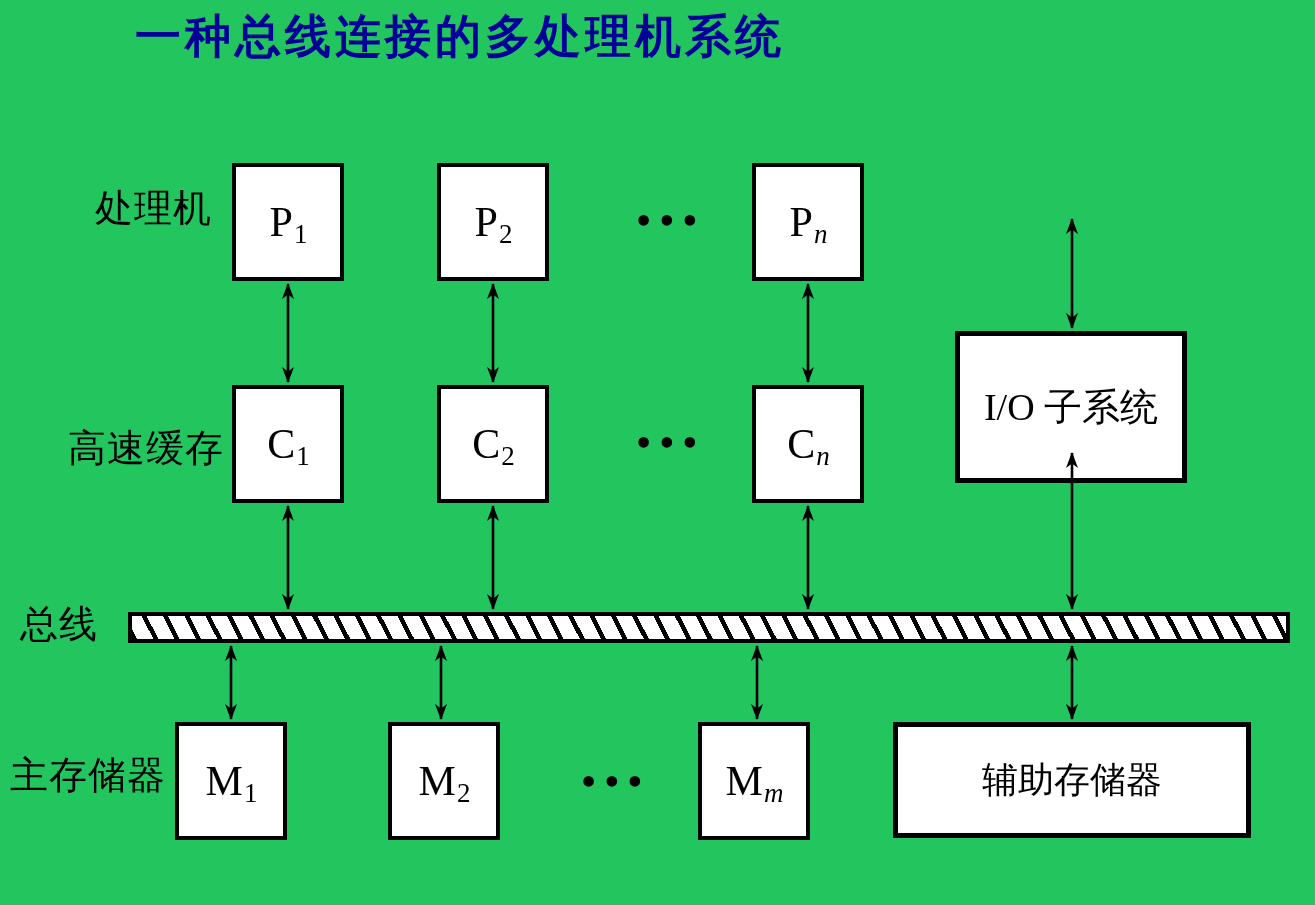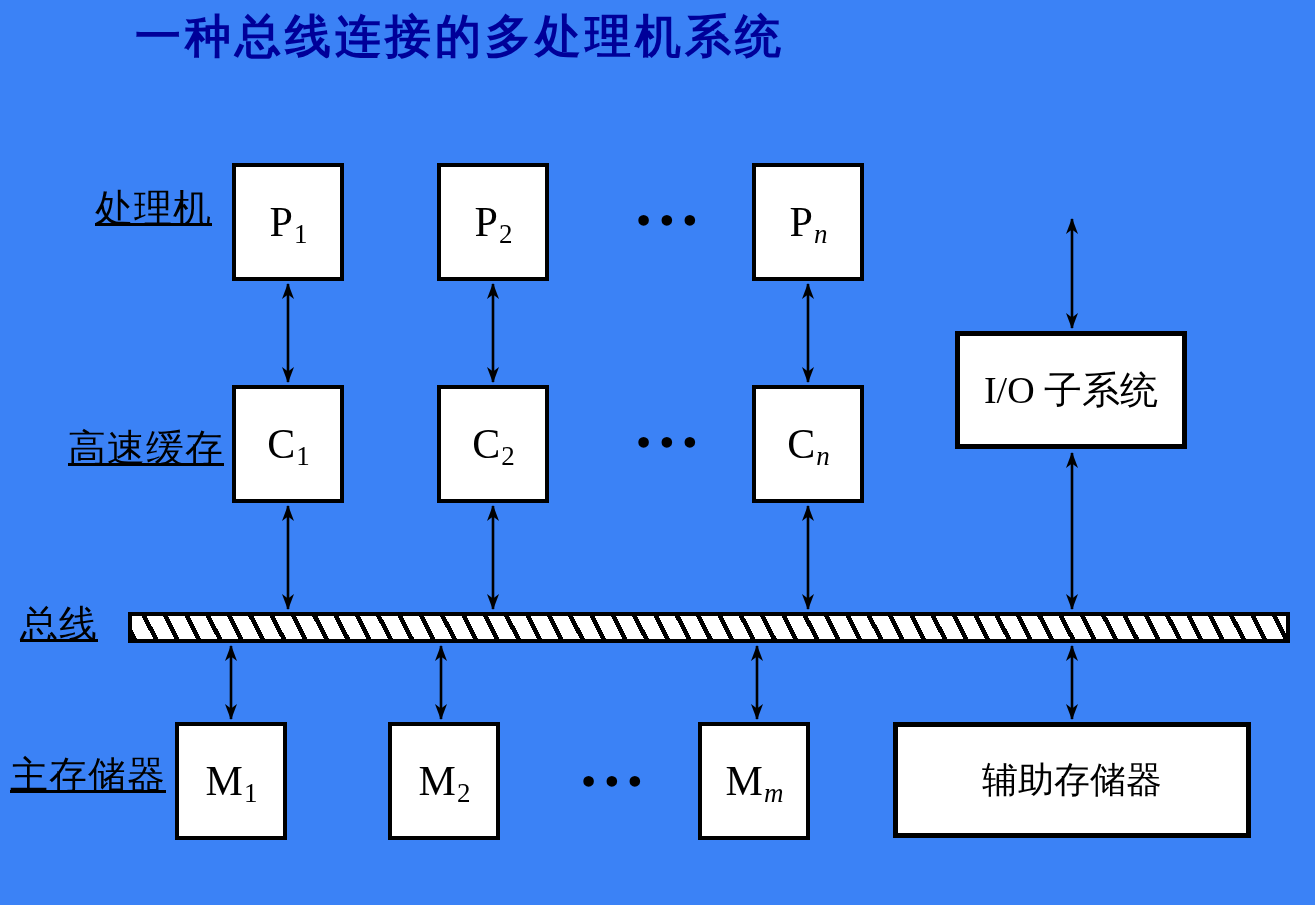--- a/index.html
+++ b/index.html
@@ -1,39 +1,39 @@
 <!DOCTYPE html>
 <html><head>
 <meta charset="utf-8">
 <style>
   html,body{margin:0;padding:0;background:#fff;}
   #canvas{
-    position:relative;width:1315px;height:905px;background:#3b82f6;overflow:hidden;
+    position:relative;width:1315px;height:905px;background:#22c55e;overflow:hidden;
     font-family:"Liberation Serif","DejaVu Serif",serif;color:#000;
   }
   .title{
     position:absolute;left:135px;top:6px;
     font-size:46px;font-weight:bold;letter-spacing:4px;white-space:nowrap;
   }
   .rowlabel{
-    position:absolute;font-size:38px;letter-spacing:1px;white-space:nowrap;color:#000;text-decoration:underline;
+    position:absolute;font-size:38px;letter-spacing:1px;white-space:nowrap;color:#000;
   }
   .lbl-processor{left:95px;top:183px;}
   .lbl-cache{left:56px;top:423px;margin-left:12px;}
   .lbl-bus{left:20px;top:599px;}
   .lbl-mainmem{left:10px;top:750px;}
   .box{
     position:absolute;box-sizing:border-box;background:#fff;border:4px solid #000;
     display:flex;align-items:center;justify-content:center;
   }
   .cell{width:112px;height:118px;}
   .b-p1{left:232px;top:163px;} .b-p2{left:437px;top:163px;} .b-pn{left:752px;top:163px;}
   .b-c1{left:232px;top:385px;} .b-c2{left:437px;top:385px;} .b-cn{left:752px;top:385px;}
   .b-m1{left:175px;top:722px;} .b-m2{left:388px;top:722px;} .b-mm{left:698px;top:722px;}
-  .b-io{left:955px;top:331px;width:232px;height:118px;border-width:5px;}
+  .b-io{left:955px;top:331px;width:232px;height:152px;border-width:5px;}
   .b-aux{left:893px;top:722px;width:358px;height:116px;border-width:5px;flex-direction:row;}
   .boxmain{font-size:42px;line-height:1;}
   .boxsub{font-size:27px;line-height:1;position:relative;top:12px;left:1px;}
   .it{font-style:italic;}
   .iolabel{font-size:38px;white-space:nowrap;}
   .auxline{font-size:36px;line-height:52px;white-space:nowrap;text-align:center;}
   .busbar{
     position:absolute;left:128px;top:612px;width:1162px;height:31px;
     box-sizing:border-box;border:4px solid #000;
     background:repeating-linear-gradient(63deg,#000 0px,#000 4.5px,#fff 4.5px,#fff 19px);

